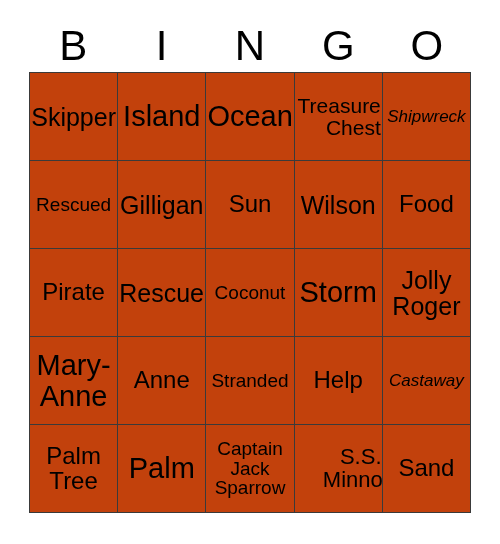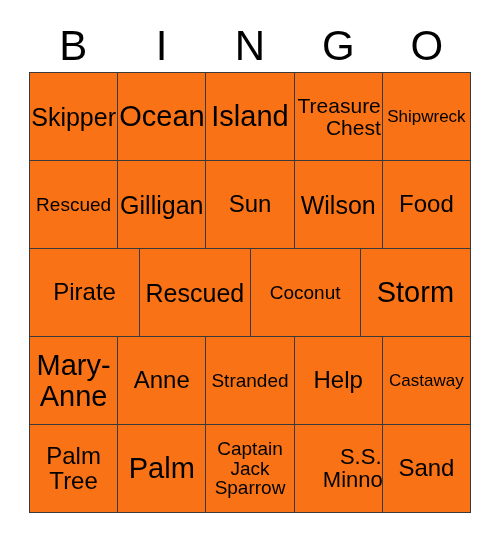--- a/index.html
+++ b/index.html
@@ -60,38 +60,38 @@
     flex: 1 1 0;
     min-width: 0;
     box-sizing: border-box;
     border-right: 1px solid #3a3a3a;
     border-bottom: 1px solid #3a3a3a;
     display: flex;
     align-items: center;
     justify-content: center;
     text-align: center;
     padding: 0 1px;
-    background: #f97316;
+    background: #c2410c;
     overflow: hidden;
   }
   .cell-text {
     display: block;
     width: 100%;
     line-height: 1.04;
     white-space: pre-line;
     word-break: normal;
   }
   
   .fs-xl  { font-size: 24px; }
   .fs-lg  { font-size: 29px; }
   .fs-md  { font-size: 25px; }
   .fs-sm  { font-size: 22px; margin-left: 45px; }
   .fs-xs  { font-size: 21px; text-align: right; }
   .fs-xxs { font-size: 19px; }
-  .fs-tiny{ font-size: 17px; }
+  .fs-tiny{ font-size: 17px; font-style: italic; }
 </style>
 </head>
 <body>
 
 <div id="card">
 
   <div id="header-row">
     <div class="header-letter">B</div>
     <div class="header-letter">I</div>
     <div class="header-letter">N</div>
@@ -99,24 +99,24 @@
     <div class="header-letter">O</div>
   </div>
 
   <div id="grid">
 
     <div class="grid-row">
       <div class="cell">
           <span class="cell-text fs-md">Skipper</span>
         </div>
       <div class="cell">
+          <span class="cell-text fs-lg">Island</span>
+        </div>
+      <div class="cell">
           <span class="cell-text fs-lg">Ocean</span>
-        </div>
-      <div class="cell">
-          <span class="cell-text fs-lg">Island</span>
         </div>
       <div class="cell">
           <span class="cell-text fs-xs">Treasure
 Chest</span>
         </div>
       <div class="cell">
           <span class="cell-text fs-tiny">Shipwreck</span>
         </div>
     </div>
 
@@ -143,20 +143,24 @@
           <span class="cell-text fs-xl">Pirate</span>
         </div>
       <div class="cell">
           <span class="cell-text fs-md">Rescued</span>
         </div>
       <div class="cell">
           <span class="cell-text fs-xxs">Coconut</span>
         </div>
       <div class="cell">
           <span class="cell-text fs-lg">Storm</span>
+        </div>
+      <div class="cell">
+          <span class="cell-text fs-md">Jolly
+Roger</span>
         </div>
     </div>
 
     <div class="grid-row">
       <div class="cell">
           <span class="cell-text fs-lg">Mary-
 Anne</span>
         </div>
       <div class="cell">
           <span class="cell-text fs-xl">Anne</span>

